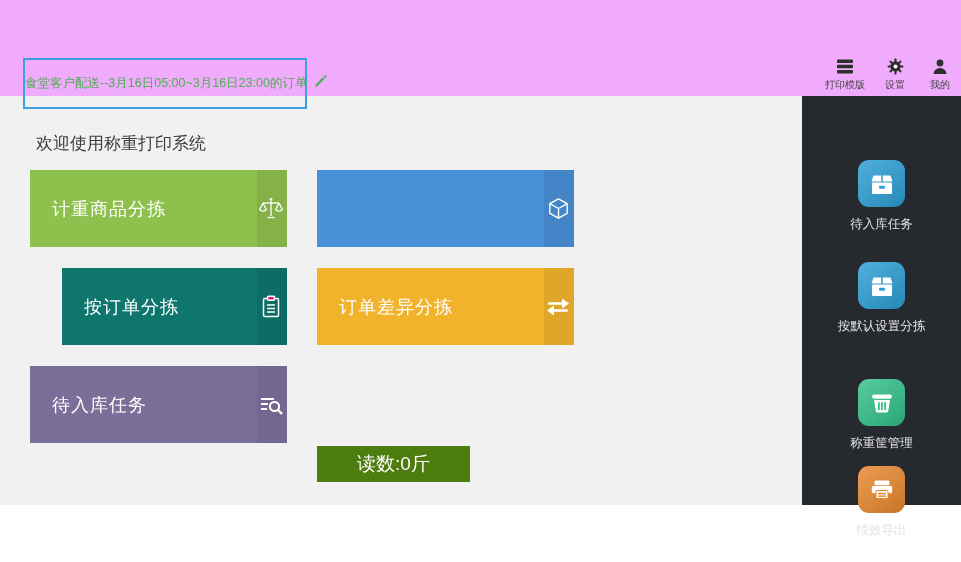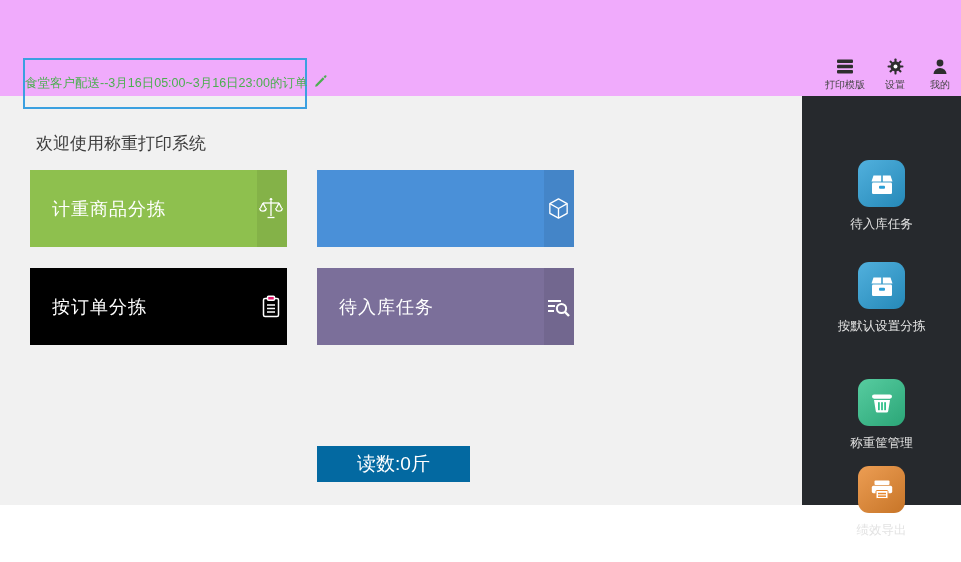--- a/index.html
+++ b/index.html
@@ -149,49 +149,60 @@
       <div class="tile" style="background-color: rgb(74, 144, 216);">
         <span class="strip">
           <svg width="25" height="25" viewBox="0 0 26 26" fill="none" stroke="#ffffff" stroke-width="1.4" stroke-linejoin="round">
             <path d="M13 3 L22 8 V18 L13 23 L4 18 V8 Z"></path>
             <path d="M4 8 L13 13 L22 8"></path>
             <path d="M13 13 V23"></path>
           </svg>
         </span>
       </div>
 
-      <div class="tile" style="background-color: #000000;">
+      <div class="tile" style="background-color: #0f766e; margin-left: 32px;">
         <span class="t-label">按订单分拣</span>
         <span class="strip">
           <svg width="24" height="26" viewBox="0 0 24 26" fill="none" stroke="#ffffff" stroke-width="1.5">
             <rect x="4.5" y="4.5" width="15" height="18" rx="1.5"></rect>
             <rect x="8.5" y="2.2" width="7" height="4" rx="1" fill="#e6196e"></rect>
             <path d="M8 11 H16 M8 14.5 H16 M8 18 H16"></path>
           </svg>
         </span>
       </div>
 
+      <div class="tile" style="background-color: rgb(242, 179, 44);">
+        <span class="t-label">订单差异分拣</span>
+        <span class="strip">
+          <svg width="26" height="26" viewBox="0 0 26 26" fill="#ffffff">
+            <rect x="3" y="8.2" width="15" height="2.6" rx="1"></rect>
+            <polygon points="17,4.5 24,9.5 17,14.5"></polygon>
+            <rect x="8" y="15.2" width="15" height="2.6" rx="1"></rect>
+            <polygon points="9,11.5 2,16.5 9,21.5"></polygon>
+          </svg>
+        </span>
+      </div>
 
       <div class="tile" style="background-color: rgb(123, 111, 154);">
         <span class="t-label">待入库任务</span>
         <span class="strip">
           <svg width="26" height="26" viewBox="0 0 26 26" fill="none" stroke="#ffffff" stroke-width="2">
             <path d="M3 7 H16"></path>
             <path d="M3 12 H10"></path>
             <path d="M3 17 H9"></path>
             <circle cx="16.5" cy="14.5" r="4.6"></circle>
             <path d="M20 18 L24 22" stroke-width="2.4"></path>
           </svg>
         </span>
       </div>
 
 
     </div>
 
-    <div class="reading-box" style="background-color: #0369a1;">
+    <div class="reading-box" style="background-color: #4d7c0f;">
       <span>读数:0斤</span>
     </div>
   </div>
 
   <div class="sidebar" style="background-color: rgb(38, 41, 45);">
 
     <div class="side-item">
       <span class="side-ic" style="background-color: rgb(43, 159, 214); color: rgb(43, 159, 214);">
         <svg width="30" height="30" viewBox="0 0 30 30">
           <polygon points="4.5,12.5 6.5,6.5 14.2,6.5 14.2,12.5" fill="#ffffff"></polygon>

